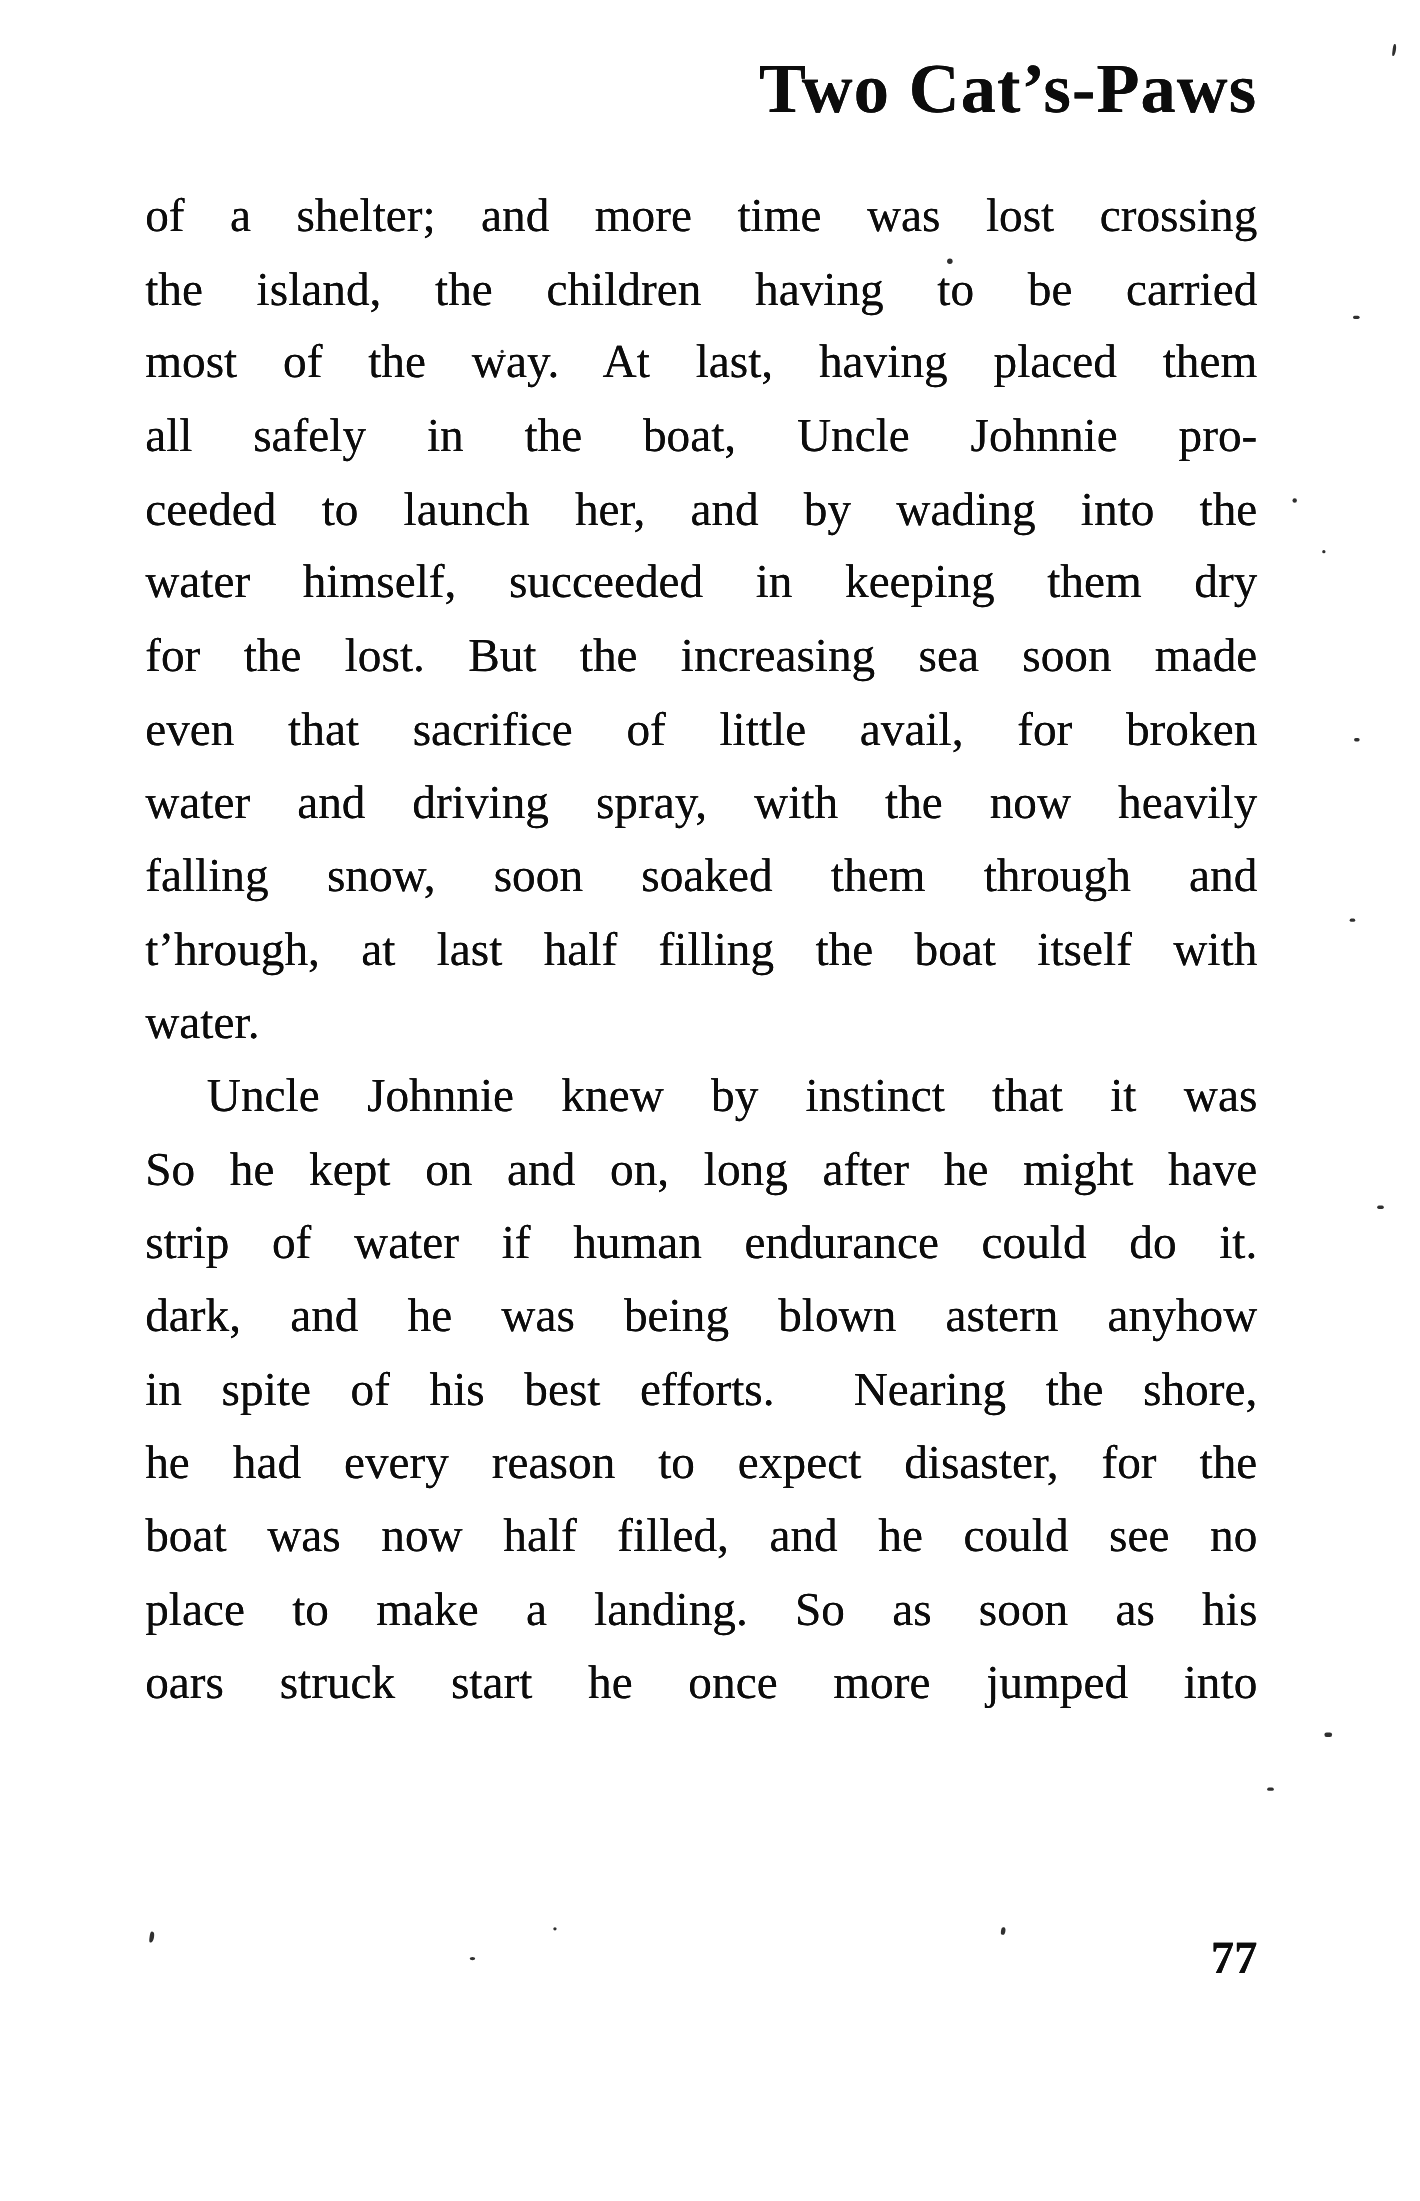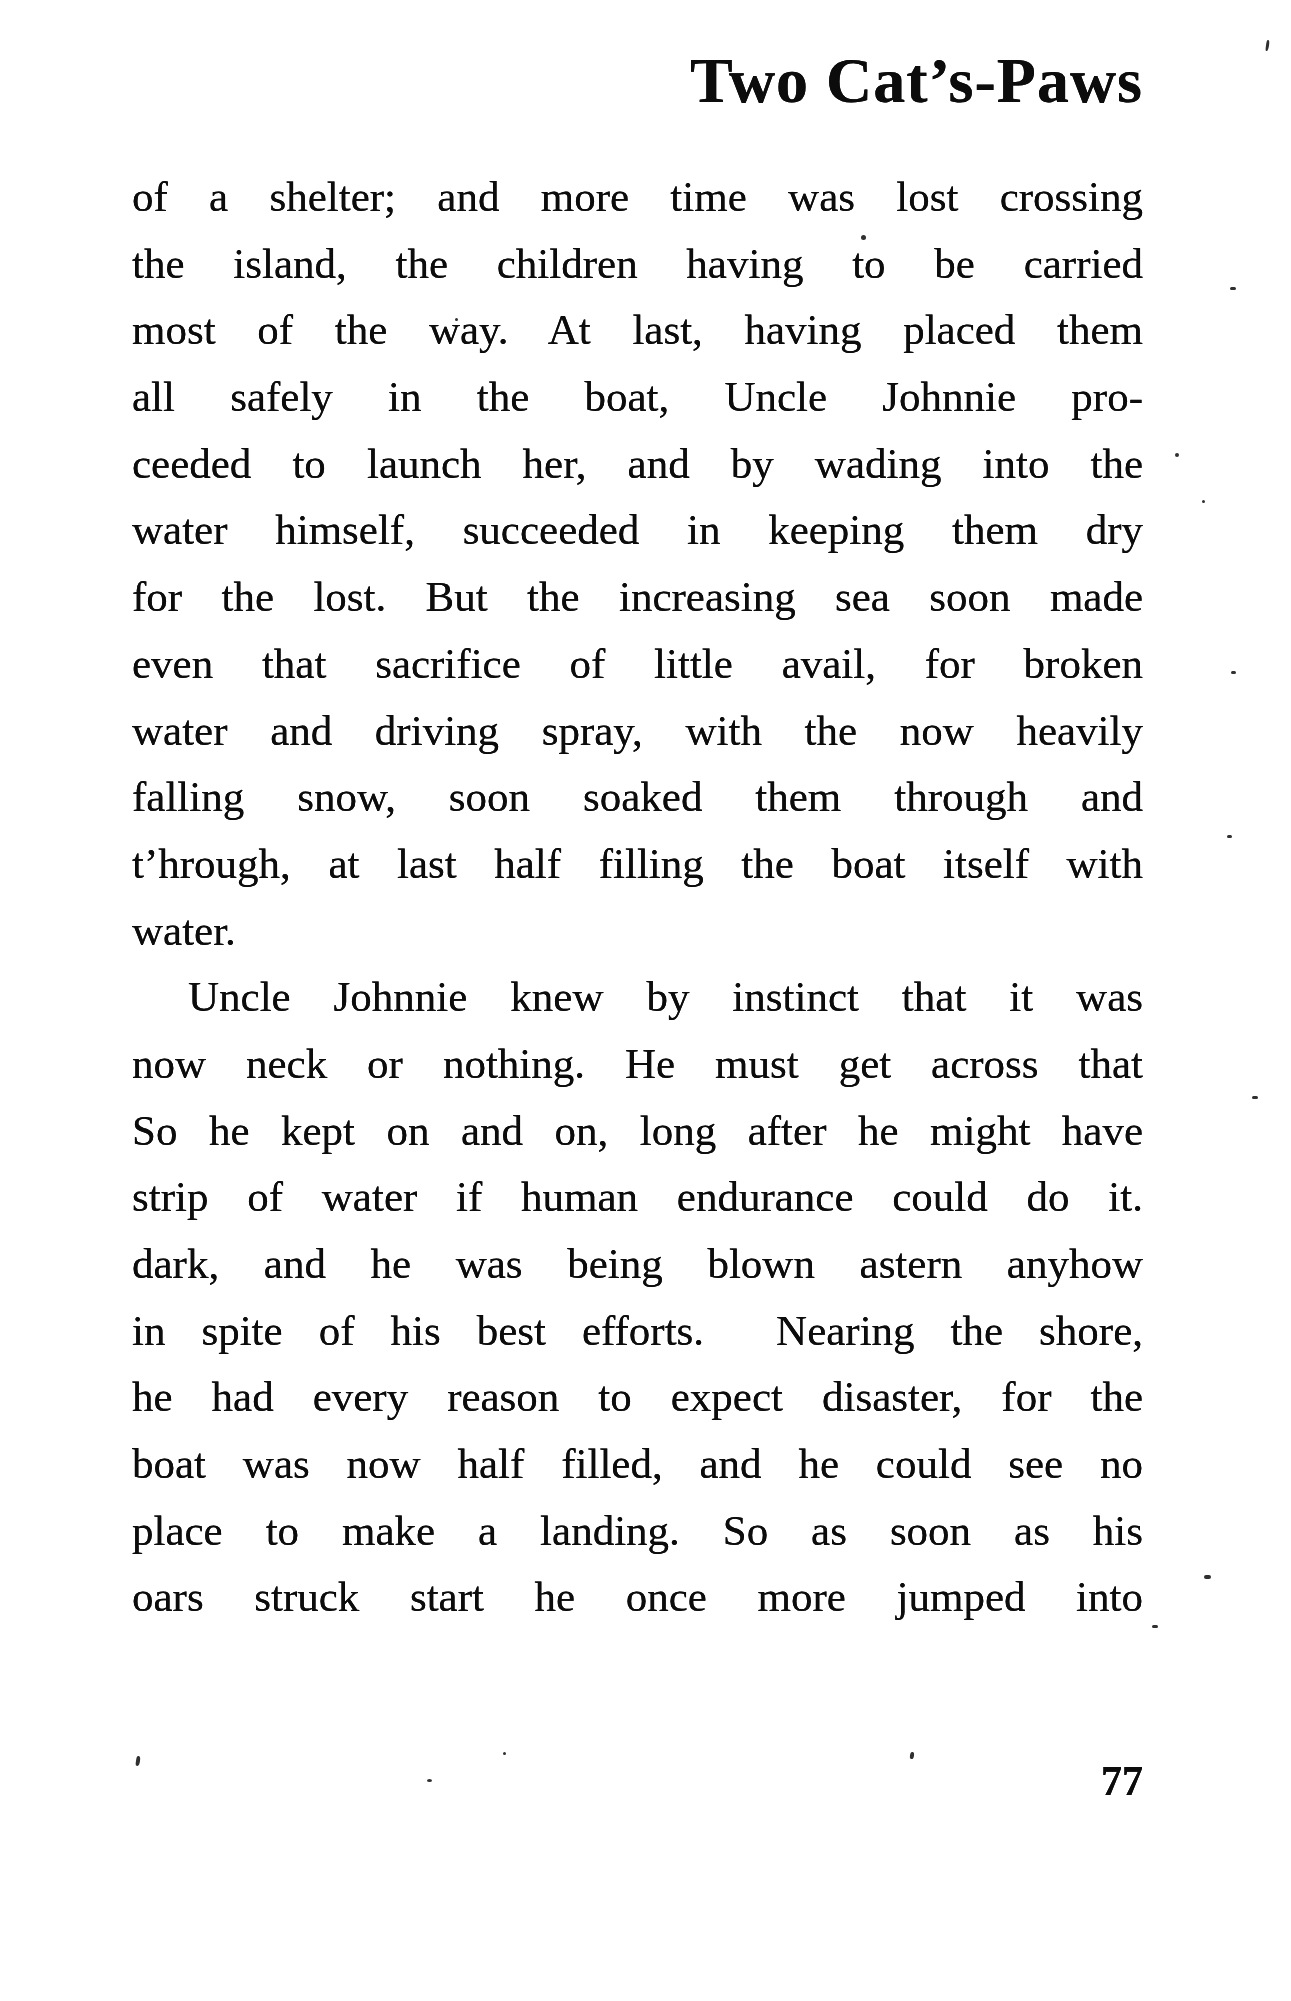--- a/index.html
+++ b/index.html
@@ -78,21 +78,20 @@
       <div class="line">all safely in the boat, Uncle Johnnie pro-</div>
       <div class="line">ceeded to launch her, and by wading into the</div>
       <div class="line">water himself, succeeded in keeping them dry</div>
       <div class="line">for the lost. But the increasing sea soon made</div>
       <div class="line">even that sacrifice of little avail, for broken</div>
       <div class="line">water and driving spray, with the now heavily</div>
       <div class="line">falling snow, soon soaked them through and</div>
       <div class="line">t’hrough, at last half filling the boat itself with</div>
       <div class="line flush">water.</div>
       <div class="line indent">Uncle Johnnie knew by instinct that it was</div>
-      <div class="line">now neck or nothing. He must get across that</div>
       <div class="line">So he kept on and on, long after he might have</div>
       <div class="line">strip of water if human endurance could do it.</div>
       <div class="line">dark, and he was being blown astern anyhow</div>
       <div class="line">in spite of his best efforts.&nbsp; Nearing the shore,</div>
       <div class="line">he had every reason to expect disaster, for the</div>
       <div class="line">boat was now half filled, and he could see no</div>
       <div class="line">place to make a landing. So as soon as his</div>
       <div class="line">oars struck start he once more jumped into</div>
     </div>
 

